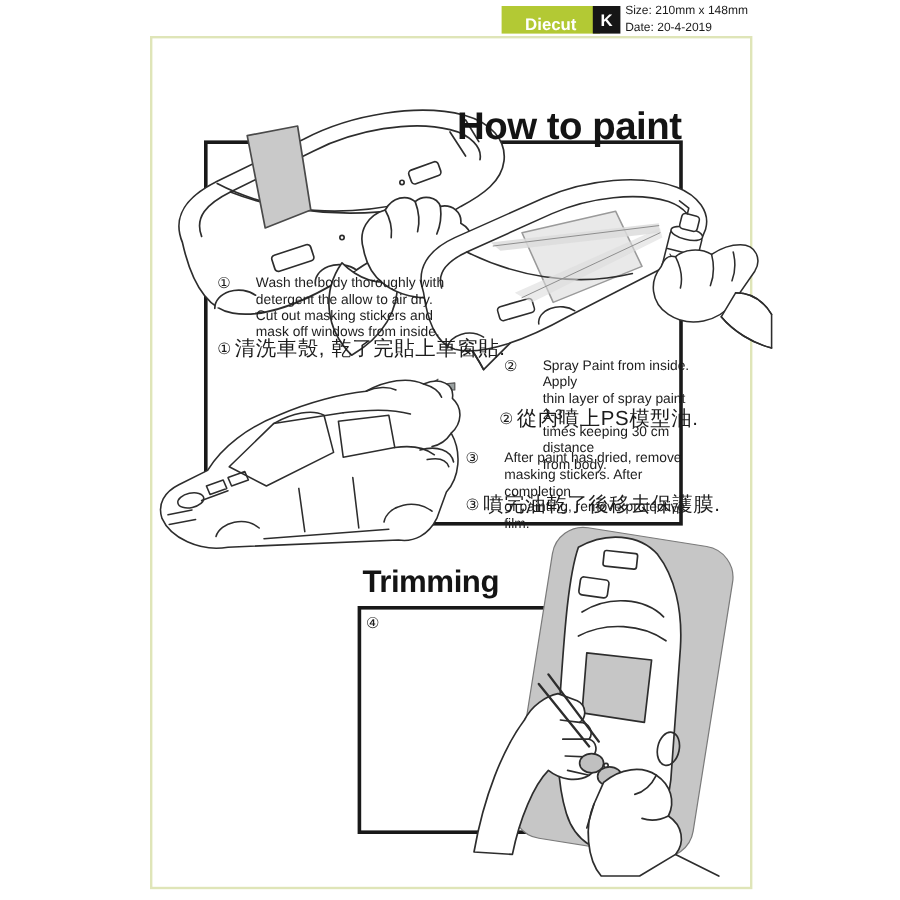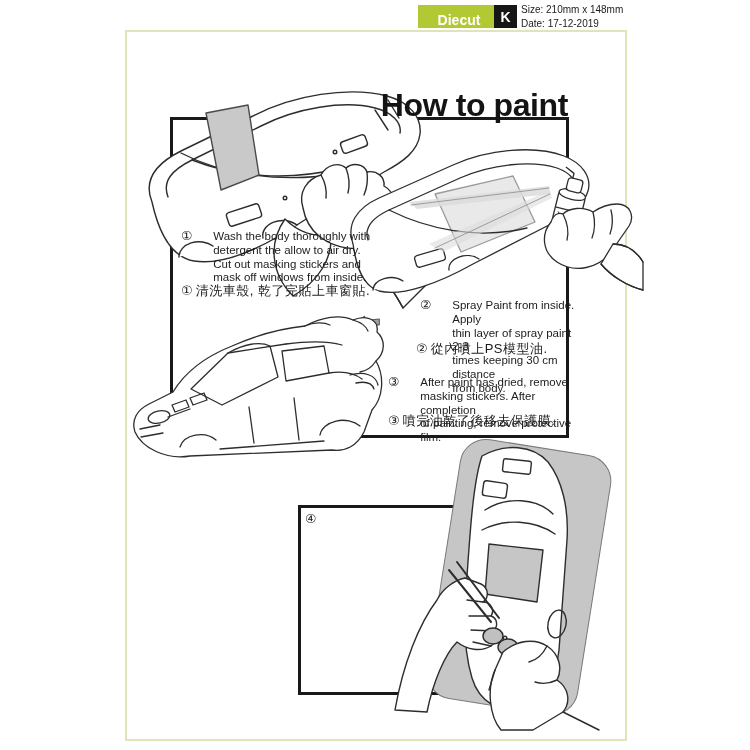--- a/index.html
+++ b/index.html
@@ -25,21 +25,21 @@
   .trim-box  { left:298px; top:505px; width:271px; height:190px; border:3px solid #191919; z-index:2; }
   .section-title { font-weight:bold; color:#141414; letter-spacing:-0.4px; z-index:4; }
   .paint-title { left:370px; top:87px; width:198px; text-align:right; font-size:32px; }
   .trim-title  { left:302px; top:469px; font-size:26px; }
   
   .step { display:flex; align-items:flex-start; z-index:4; }
   .step .num { font-size:12.5px; line-height:13.8px; margin-right:3px; flex:none; }
   .step .txt { font-size:11.5px; line-height:13.8px; white-space:pre-line;margin-left:18px; }
   .zh-line { display:flex; align-items:flex-start; z-index:4; }
   .zh-line .num { font-size:13px; line-height:16px; margin-right:3px; flex:none; }
-  .zh-line .txt { font-size:13px; line-height:16px; letter-spacing:0.5px; }
+  .zh-line .txt { font-size:17px; line-height:16px; letter-spacing:0.5px; }
   .step1-en { left:181px; top:230px; width:212px; }
   .step1-zh { left:181px; top:283px; }
   .step2-en { left:420px; top:299px; width:160px; }
   .step2-zh { left:416px; top:341px; }
   .step3-en { left:388px; top:376px; width:190px; }
   .step3-zh { left:388px; top:413px; }
   .step4-en { left:305px; top:513px; width:170px; }
   
   .illu { z-index:3; overflow:visible; }
 </style>
@@ -49,29 +49,30 @@
 <div class="page">
 
   <div class="abs diecut-box">
     <span>Diecut</span>
   </div>
   <div class="abs k-box">
     <span>K</span>
   </div>
   <div class="abs meta-text">
     <div>Size: 210mm x 148mm</div>
-    <div>Date: 17-12-2019</div>
+    <div>Date: 20-4-2019</div>
   </div>
 
   <div class="abs frame"></div>
 
   <div class="abs paint-box"></div>
   <div class="abs trim-box"></div>
 
   <div class="abs section-title paint-title">How to paint</div>
+  <div class="abs section-title trim-title">Trimming</div>
 
   <svg class="abs illu" style="left:135px; top:80px;" width="292" height="234" viewBox="0 0 292 234">
     <g stroke="#2d2d2d" stroke-width="1.4" fill="none" stroke-linejoin="round" stroke-linecap="round">
       <g>
         <path fill="#fff" d="M17,122 C8,100 20,84 46,71 L118,36 C158,15 214,6 252,16 C274,22 287,37 285,54 C283,71 268,82 249,92 L168,141 C128,168 90,186 59,181 C35,177 23,149 17,122 Z"></path>
         <path d="M33,117 C27,101 37,90 57,80 L126,46 C161,28 209,20 240,28 C257,32 267,43 265,53"></path>
         <path d="M57,80 C100,97 152,101 203,89"></path>
         <path d="M46,73 C82,92 142,105 207,93"></path>
         <path fill="#fff" d="M44,177 a20,15 0 0 1 34,-11"></path>
         <path fill="#fff" d="M128,158 a20,15 0 0 1 34,-13"></path>

